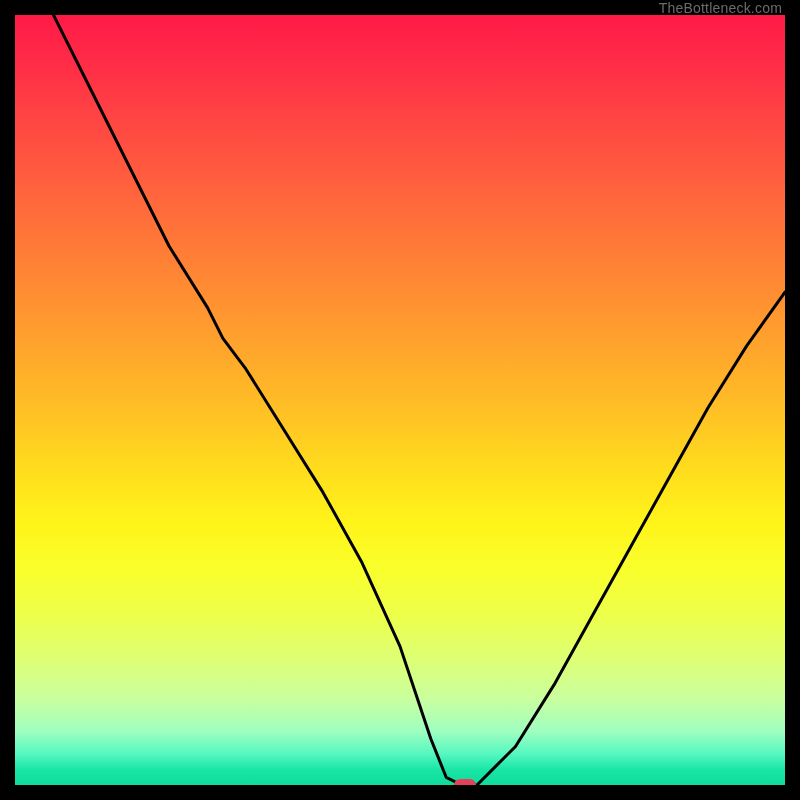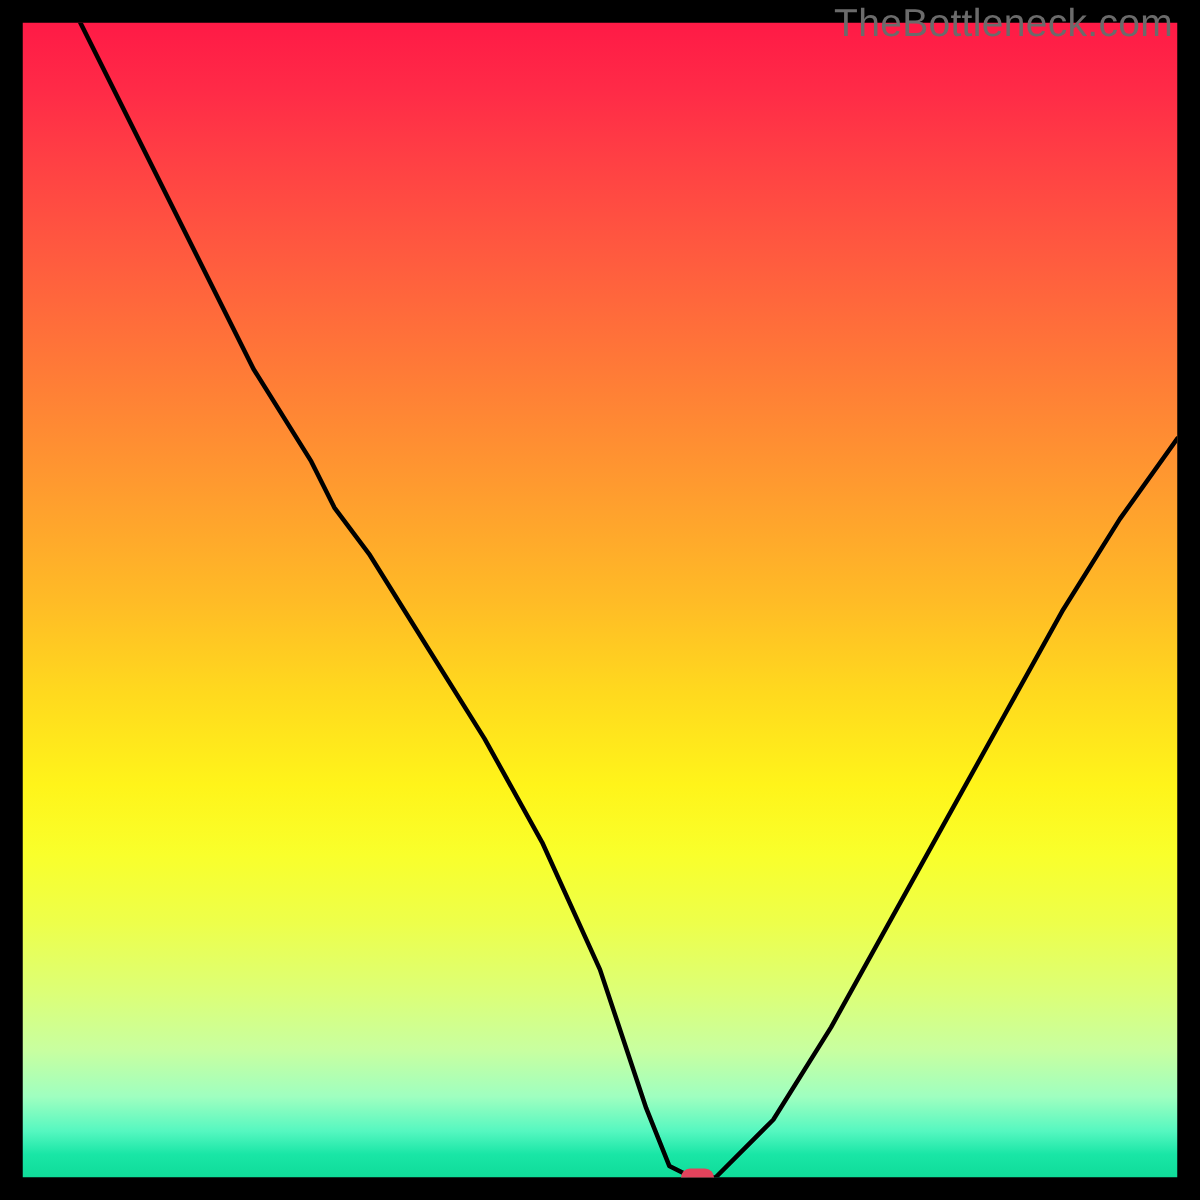--- a/index.html
+++ b/index.html
@@ -25,21 +25,21 @@
     overflow: hidden;
   }
   .gradient-layer {
     position: absolute;
     inset: 0;
   }
   .watermark {
     position: absolute;
     top: 0;
     right: 18px;
-    font-size: 26px;
+    font-size: 14px;
     font-weight: 500;
     color: #6b6b6b;
     letter-spacing: 0.2px;
   }
   svg.curve {
     position: absolute;
     inset: 0;
   }
   .marker {
     position: absolute;

